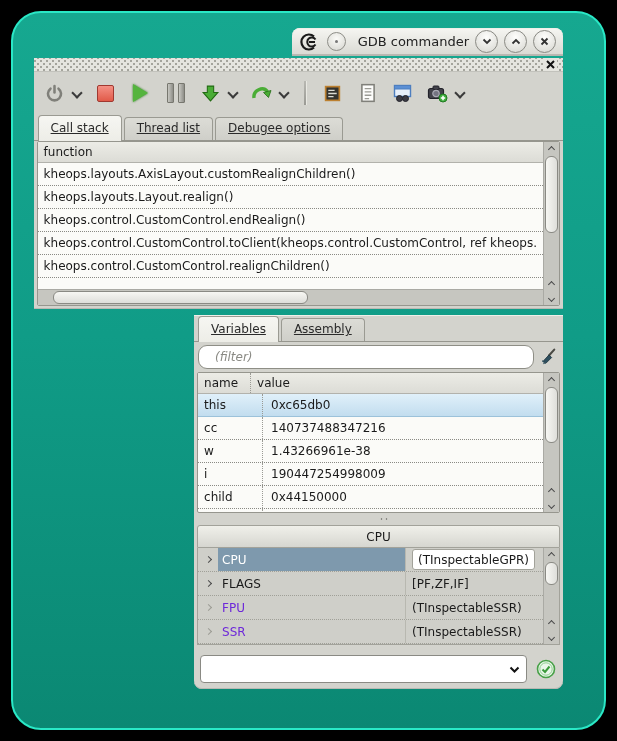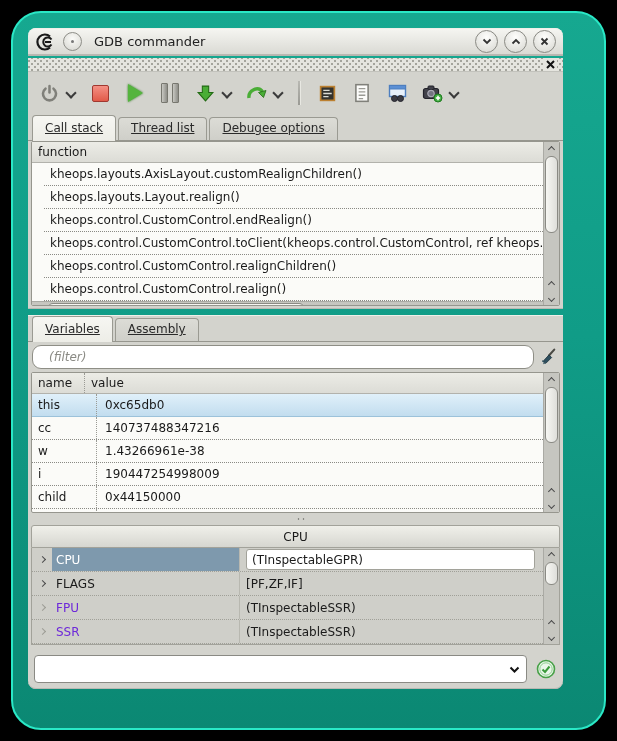--- a/index.html
+++ b/index.html
@@ -1,21 +1,21 @@
 <!DOCTYPE html>
 <html><head>
 <meta charset="utf-8">
 <style>
   html,body{margin:0;padding:0;}
   body{width:617px;height:741px;background:#000;position:relative;overflow:hidden;
        font-family:"DejaVu Sans","Liberation Sans",sans-serif;font-size:12px;color:#1a1a1a;}
   .frame{position:absolute;left:11px;top:11px;width:591px;height:715px;border-radius:30px;
          border:2px solid #2ae8c6;
          background:linear-gradient(#16a890,#109c87 45%,#0b8873);}
-  .window{position:absolute;left:28px;top:28px;width:535px;height:661px;display:flex;flex-direction:column;}
+  .window{position:absolute;left:28px;top:28px;width:535px;height:661px;display:flex;flex-direction:column;align-items:flex-end;}
   .panel{background:#d3d3cd;box-shadow:inset 0 1px 0 #efefe9, inset 0 -1px 0 #b9b9b3;}
   
   .titlebar{height:27px;border-radius:8px 8px 0 0;display:flex;align-items:center;padding:0 7px;
             background:linear-gradient(#f6f6f2,#d9d9d3);border-bottom:1px solid #b6b6b0;margin-bottom:2px;}
   .logo{width:20px;height:18px;margin-right:8px;}
   .pinbtn{width:17px;height:17px;border-radius:50%;border:1px solid #8e8e88;margin-right:12px;
           background:radial-gradient(circle at 50% 35%,#fbfbf8,#d5d5cf);display:flex;align-items:center;justify-content:center;}
   .pinbtn::after{content:"";width:3px;height:3px;background:#777;border-radius:50%;}
   .wtitle{font-size:13px;color:#222;flex:1;}
   .winbtn{width:21px;height:21px;border-radius:50%;border:1px solid #8a8a84;margin-left:6px;
@@ -47,21 +47,21 @@
   .tabbar{height:26px;display:flex;align-items:flex-end;padding-left:4px;border-bottom:1px solid #96968e;position:relative;}
   .tab{padding:3px 12px 4px;border:1px solid #9a9a92;border-bottom:none;border-radius:4px 4px 0 0;
        background:linear-gradient(#dcdcd6,#cfcfc9);margin-right:2px;color:#2a2a2a;height:15px;line-height:15px;text-decoration:underline;}
   .tab.active{background:linear-gradient(#f6f6f2,#ededE7);position:relative;margin-bottom:-1px;padding-top:5px;padding-bottom:5px;z-index:2;}
   
   .tablewrap{flex:1;margin:0px 3px 3px 3px;border:1px solid #96968e;background:#fbfbf8;display:flex;overflow:hidden;border-radius:2px;}
   .tcol{flex:1;display:flex;flex-direction:column;overflow:hidden;}
   .thead{height:20px;background:linear-gradient(#ececE6,#dcdcd6);border-bottom:1px solid #b2b2ac;
          display:flex;align-items:center;flex:none;}
   .thead .hc{padding:0 6px;height:100%;display:flex;align-items:center;}
-  .trow{height:22px;line-height:22px;padding:0 6px;border-bottom:1px dotted #8a8a84;white-space:nowrap;overflow:hidden;flex:none;margin-left:12px;}
+  .trow{height:22px;line-height:22px;padding:0 6px;border-bottom:1px dotted #8a8a84;white-space:nowrap;overflow:hidden;flex:none;}
   .vrow{display:flex;flex:none;height:22px;border-bottom:1px dotted #8a8a84;}
   .vrow.sel{background:linear-gradient(#e0f0fa,#c2ddef);border-bottom:1px solid #9cc2da;}
   .vname{width:52px;padding:0 6px;line-height:22px;border-right:1px dotted #9a9a94;white-space:nowrap;}
   .vval{flex:1;padding:0 8px;line-height:22px;white-space:nowrap;overflow:hidden;}
   
   .vscroll{width:15px;background:#c6c6c0;border-left:1px solid #aaaaa4;display:flex;flex-direction:column;align-items:center;flex:none;}
   .hscroll{height:15px;background:#c6c6c0;border-top:1px solid #aaaaa4;display:flex;align-items:center;flex:none;}
   .sbtn{width:15px;height:14px;display:flex;align-items:center;justify-content:center;flex:none;}
   .sthumb-v{width:11px;border:1px solid #8a8a84;border-radius:6px;background:linear-gradient(90deg,#f7f7f3,#dededa);}
   .sthumb-h{height:11px;border:1px solid #8a8a84;border-radius:6px;background:linear-gradient(#f7f7f3,#dededa);}
@@ -230,21 +230,20 @@
     <div class="tablewrap">
       <div class="tcol">
         <div class="thead">
           <div class="hc">function</div>
         </div>
         <div class="trow">kheops.layouts.AxisLayout.customRealignChildren()</div>
         <div class="trow">kheops.layouts.Layout.realign()</div>
         <div class="trow">kheops.control.CustomControl.endRealign()</div>
         <div class="trow">kheops.control.CustomControl.toClient(kheops.control.CustomControl, ref kheops.</div>
         <div class="trow">kheops.control.CustomControl.realignChildren()</div>
-        <div class="trow">kheops.control.CustomControl.realign()</div>
         <div style="flex:1"></div>
         <div class="hscroll">
           <div class="sbtn"></div>
           <div class="strack-h">
               <div class="sthumb-h" style="width:55%"></div>
             </div>
           <div class="sbtn"></div>
           <div class="sbtn"></div>
         </div>
       </div>

